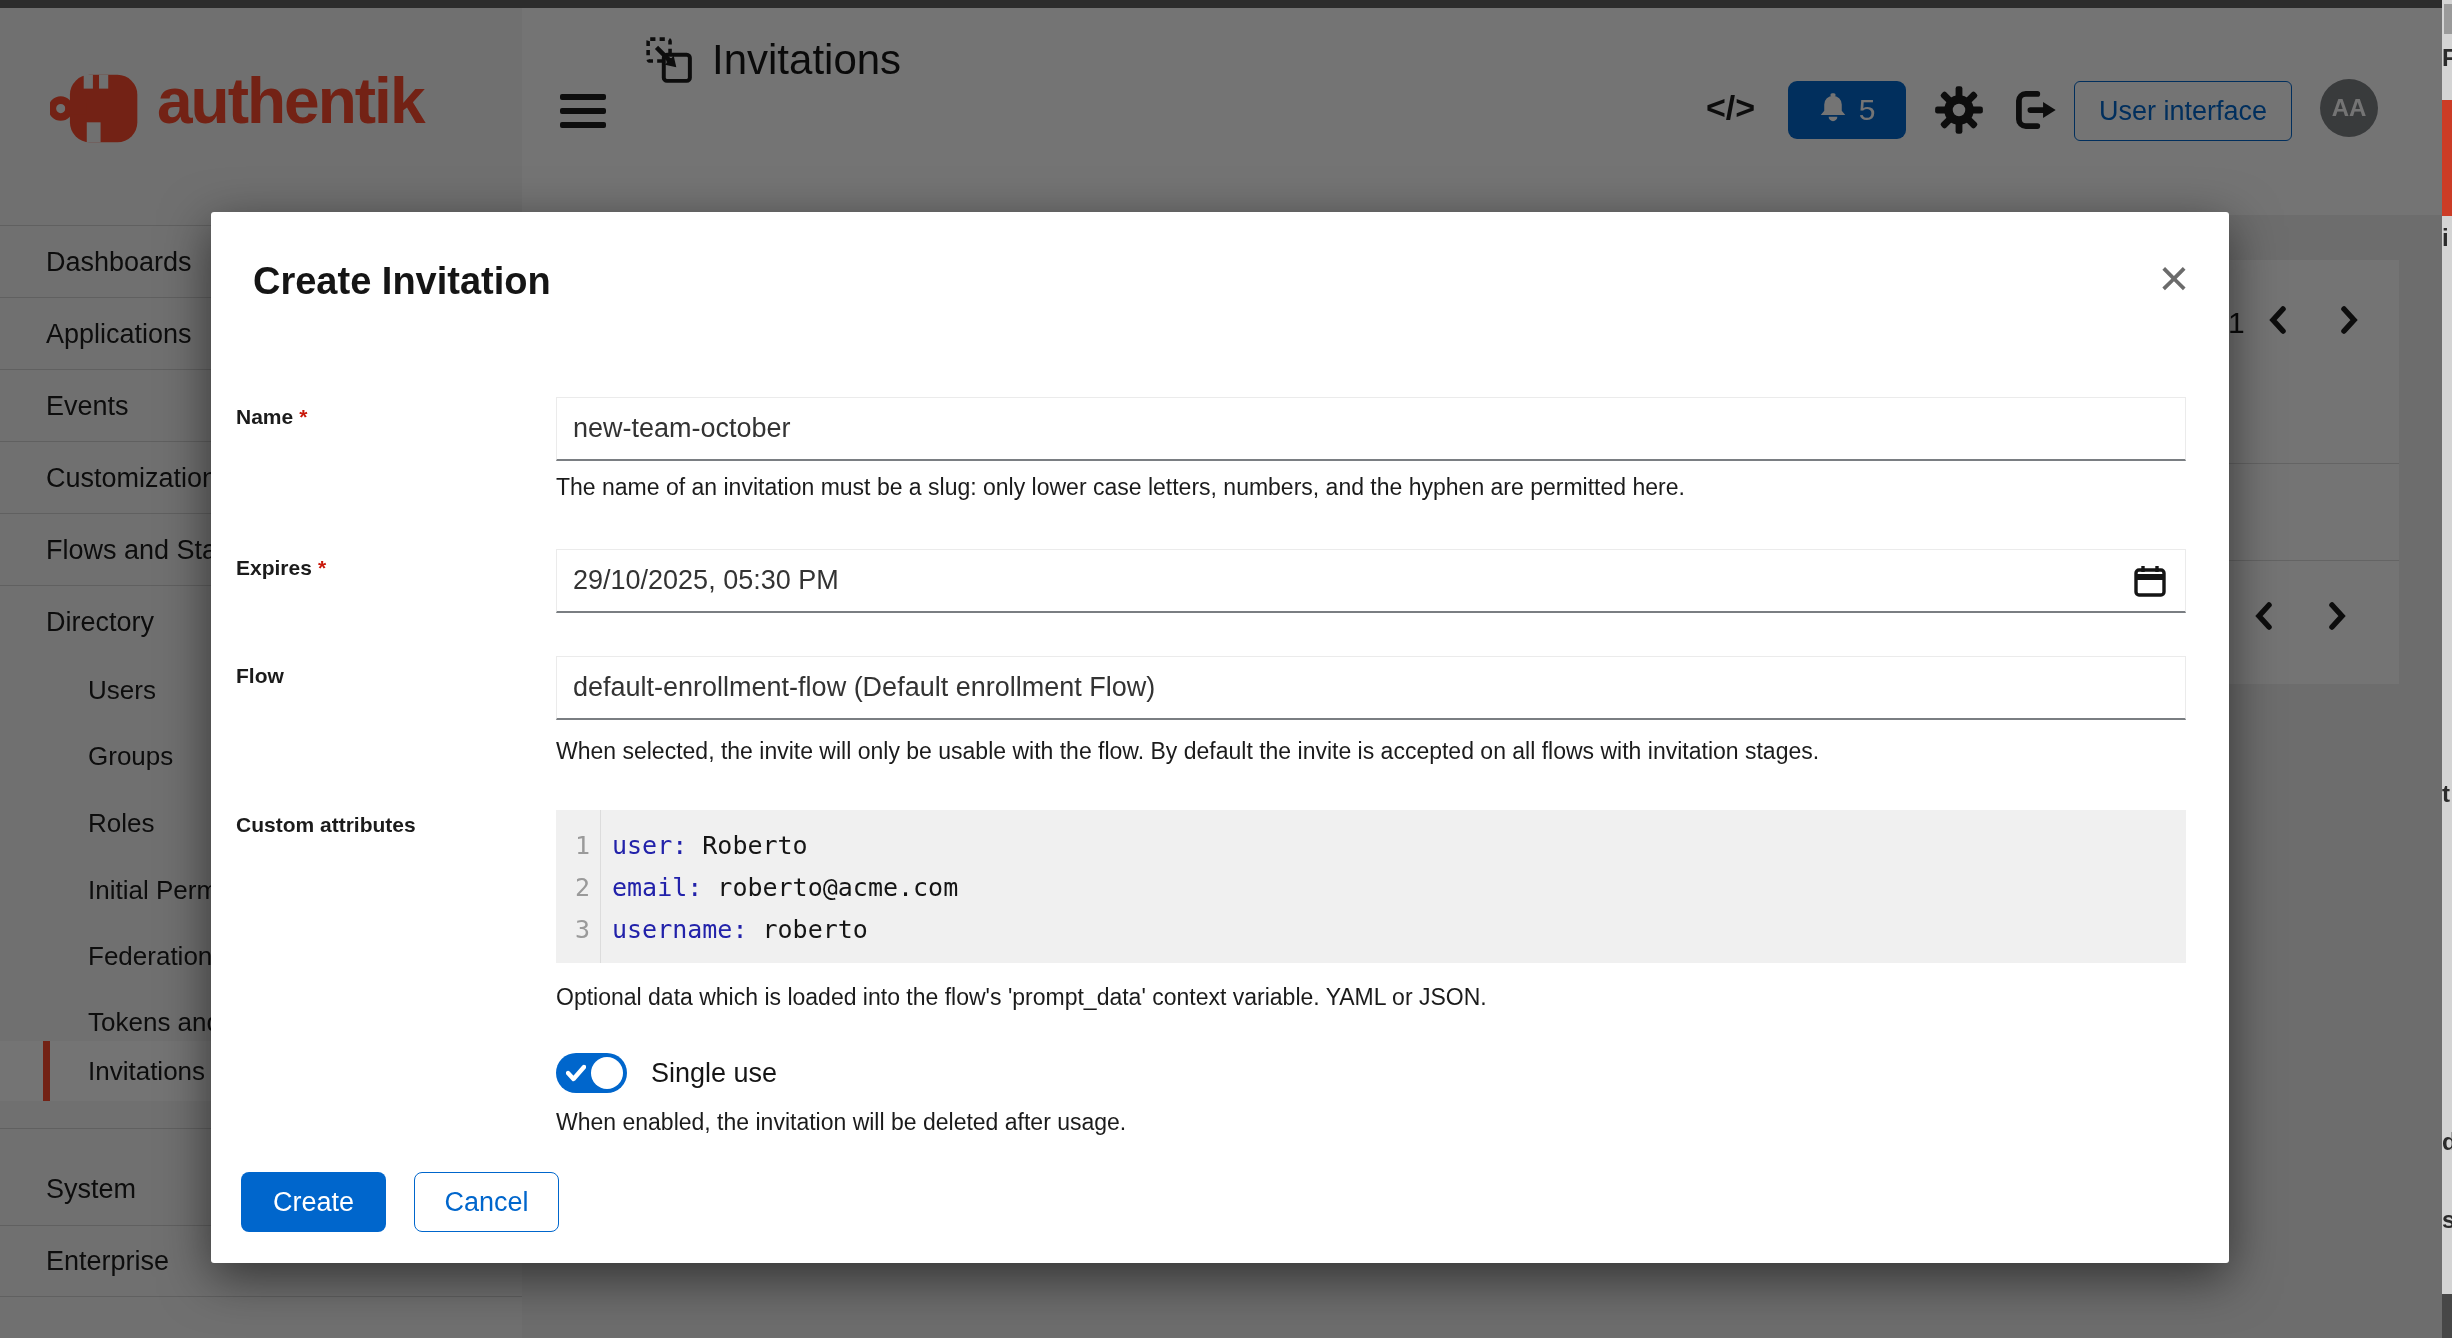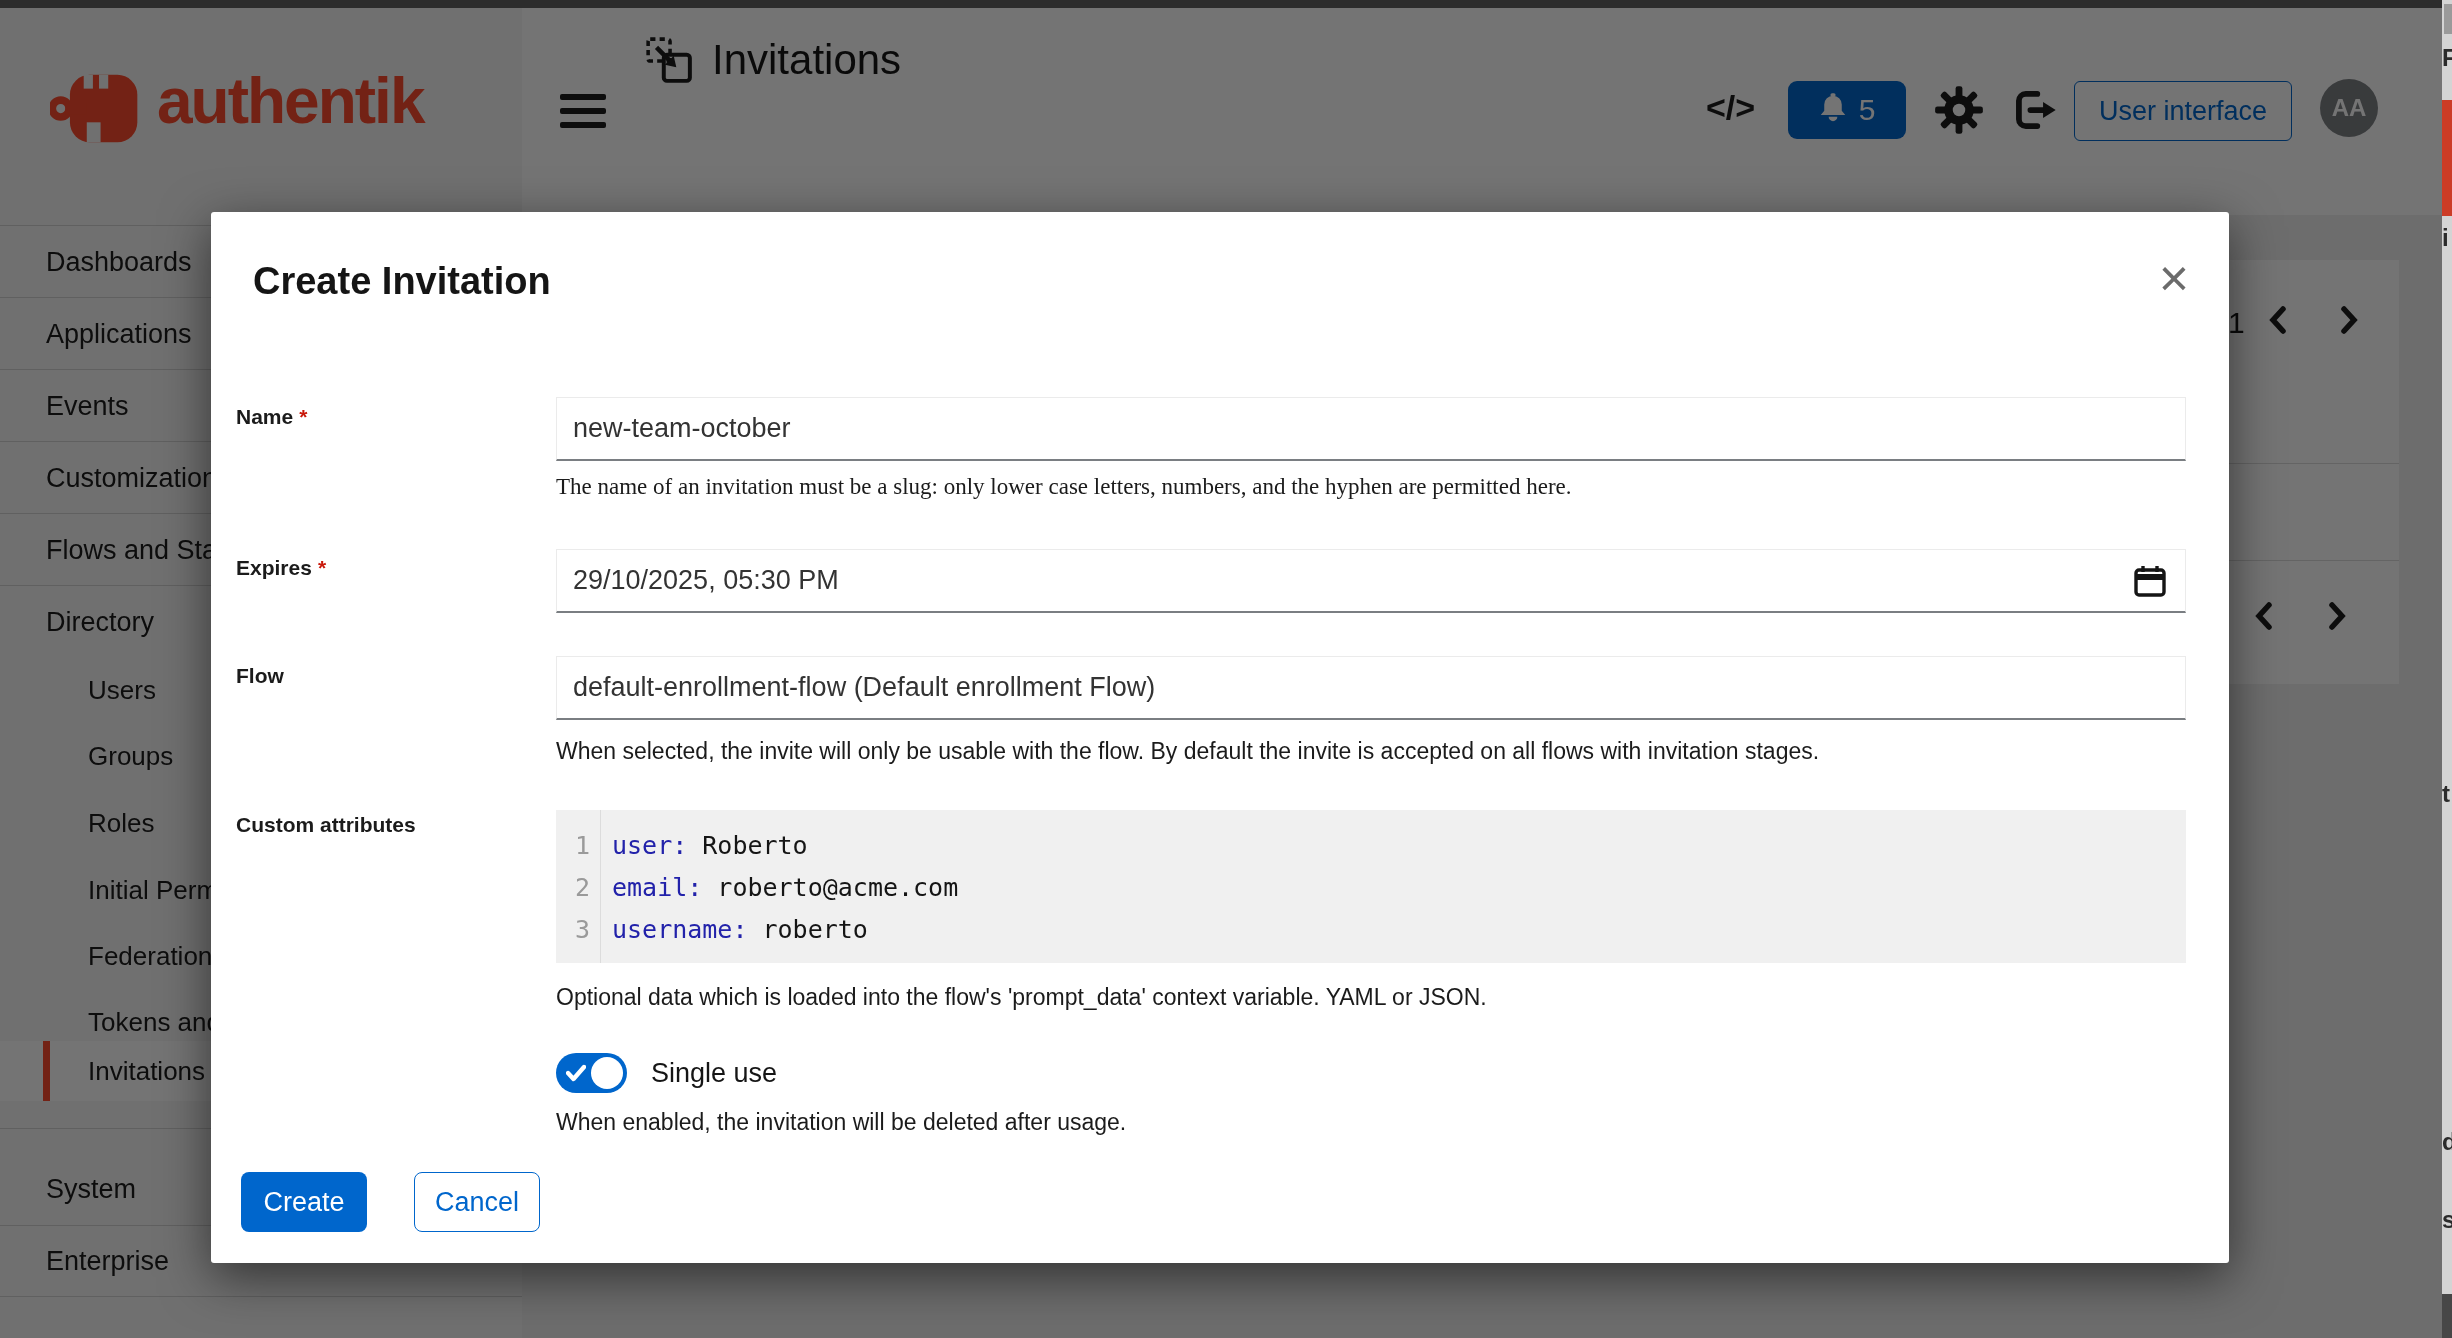--- a/index.html
+++ b/index.html
@@ -67,21 +67,21 @@
   .cl{position:absolute;left:0;right:0;height:42px;display:flex;align-items:center;}
   .cl .ln{width:34px;text-align:right;color:#9a9a9a;flex:none;}
   .cl .ck{color:#2222aa;margin-left:22px;white-space:pre;}
   .cl .cv{color:#151515;white-space:pre;}
 
   .switch{left:345px;top:841px;width:71px;height:40px;border-radius:20px;background:#0066cc;cursor:pointer;}
   .knob{position:absolute;right:4px;top:4px;width:32px;height:32px;border-radius:50%;background:#fff;}
   .sw-check{position:absolute;left:10px;top:11px;}
   .sw-label{left:440px;top:846px;font-size:27px;color:#151515;}
 
-  .btn{position:absolute;top:960px;height:60px;width:126px;border-radius:8px;font-size:27px;
+  .btn{position:absolute;top:960px;height:60px;width:145px;border-radius:8px;font-size:27px;
        display:flex;align-items:center;justify-content:center;cursor:pointer;box-sizing:border-box;}
   .btn-primary{left:30px;background:#0066cc;color:#fff;}
   .btn-secondary{left:203px;background:#fff;color:#0066cc;border:1px solid #0066cc;}
 
   
   .edge{left:2442px;top:0;width:10px;height:1338px;background:#d4d4d4;overflow:hidden;z-index:20;}
   .edge .frag{position:absolute;left:0;font-size:24px;font-weight:700;color:#2b2b2b;}
   .edge-red{position:absolute;left:0;top:100px;width:10px;height:116px;background:#cc3c26;}
   .edge-dark{position:absolute;left:0;top:1294px;width:10px;height:44px;background:#474747;}
   .edge-top{position:absolute;left:2px;top:4px;width:8px;height:30px;background:#9a9a9a;}
@@ -247,21 +247,21 @@
   <div class="abs overlay"></div>
 
   <div class="abs modal">
     <div class="abs m-title">Create Invitation</div>
     <div class="abs m-close">×</div>
 
     <div class="abs f-label" style="top:193px;">
       <span>Name</span><span class="req">*</span>
     </div>
     <input class="pf-input" style="top: 185px;" value="new-team-october">
-    <div class="abs helper" style="top:262px;font-family:Liberation Serif, serif;">The name of an invitation must be a slug: only lower case letters, numbers, and the hyphen are permitted here.</div>
+    <div class="abs helper" style="top:262px;">The name of an invitation must be a slug: only lower case letters, numbers, and the hyphen are permitted here.</div>
 
     <div class="abs f-label" style="top:344px;">
       <span>Expires</span><span class="req">*</span>
     </div>
     <input class="pf-input" style="top: 337px;" value="29/10/2025, 05:30 PM">
     <span class="abs cal" style="left:1922px;top:352px;">
       <svg width="34" height="34" viewBox="0 0 34 34">
         <rect x="3" y="6" width="28" height="25" rx="3" fill="none" stroke="#151515" stroke-width="3.4"></rect>
         <line x1="3" y1="13" x2="31" y2="13" stroke="#151515" stroke-width="6"></line>
         <line x1="10" y1="2" x2="10" y2="8" stroke="#151515" stroke-width="3.4"></line>

